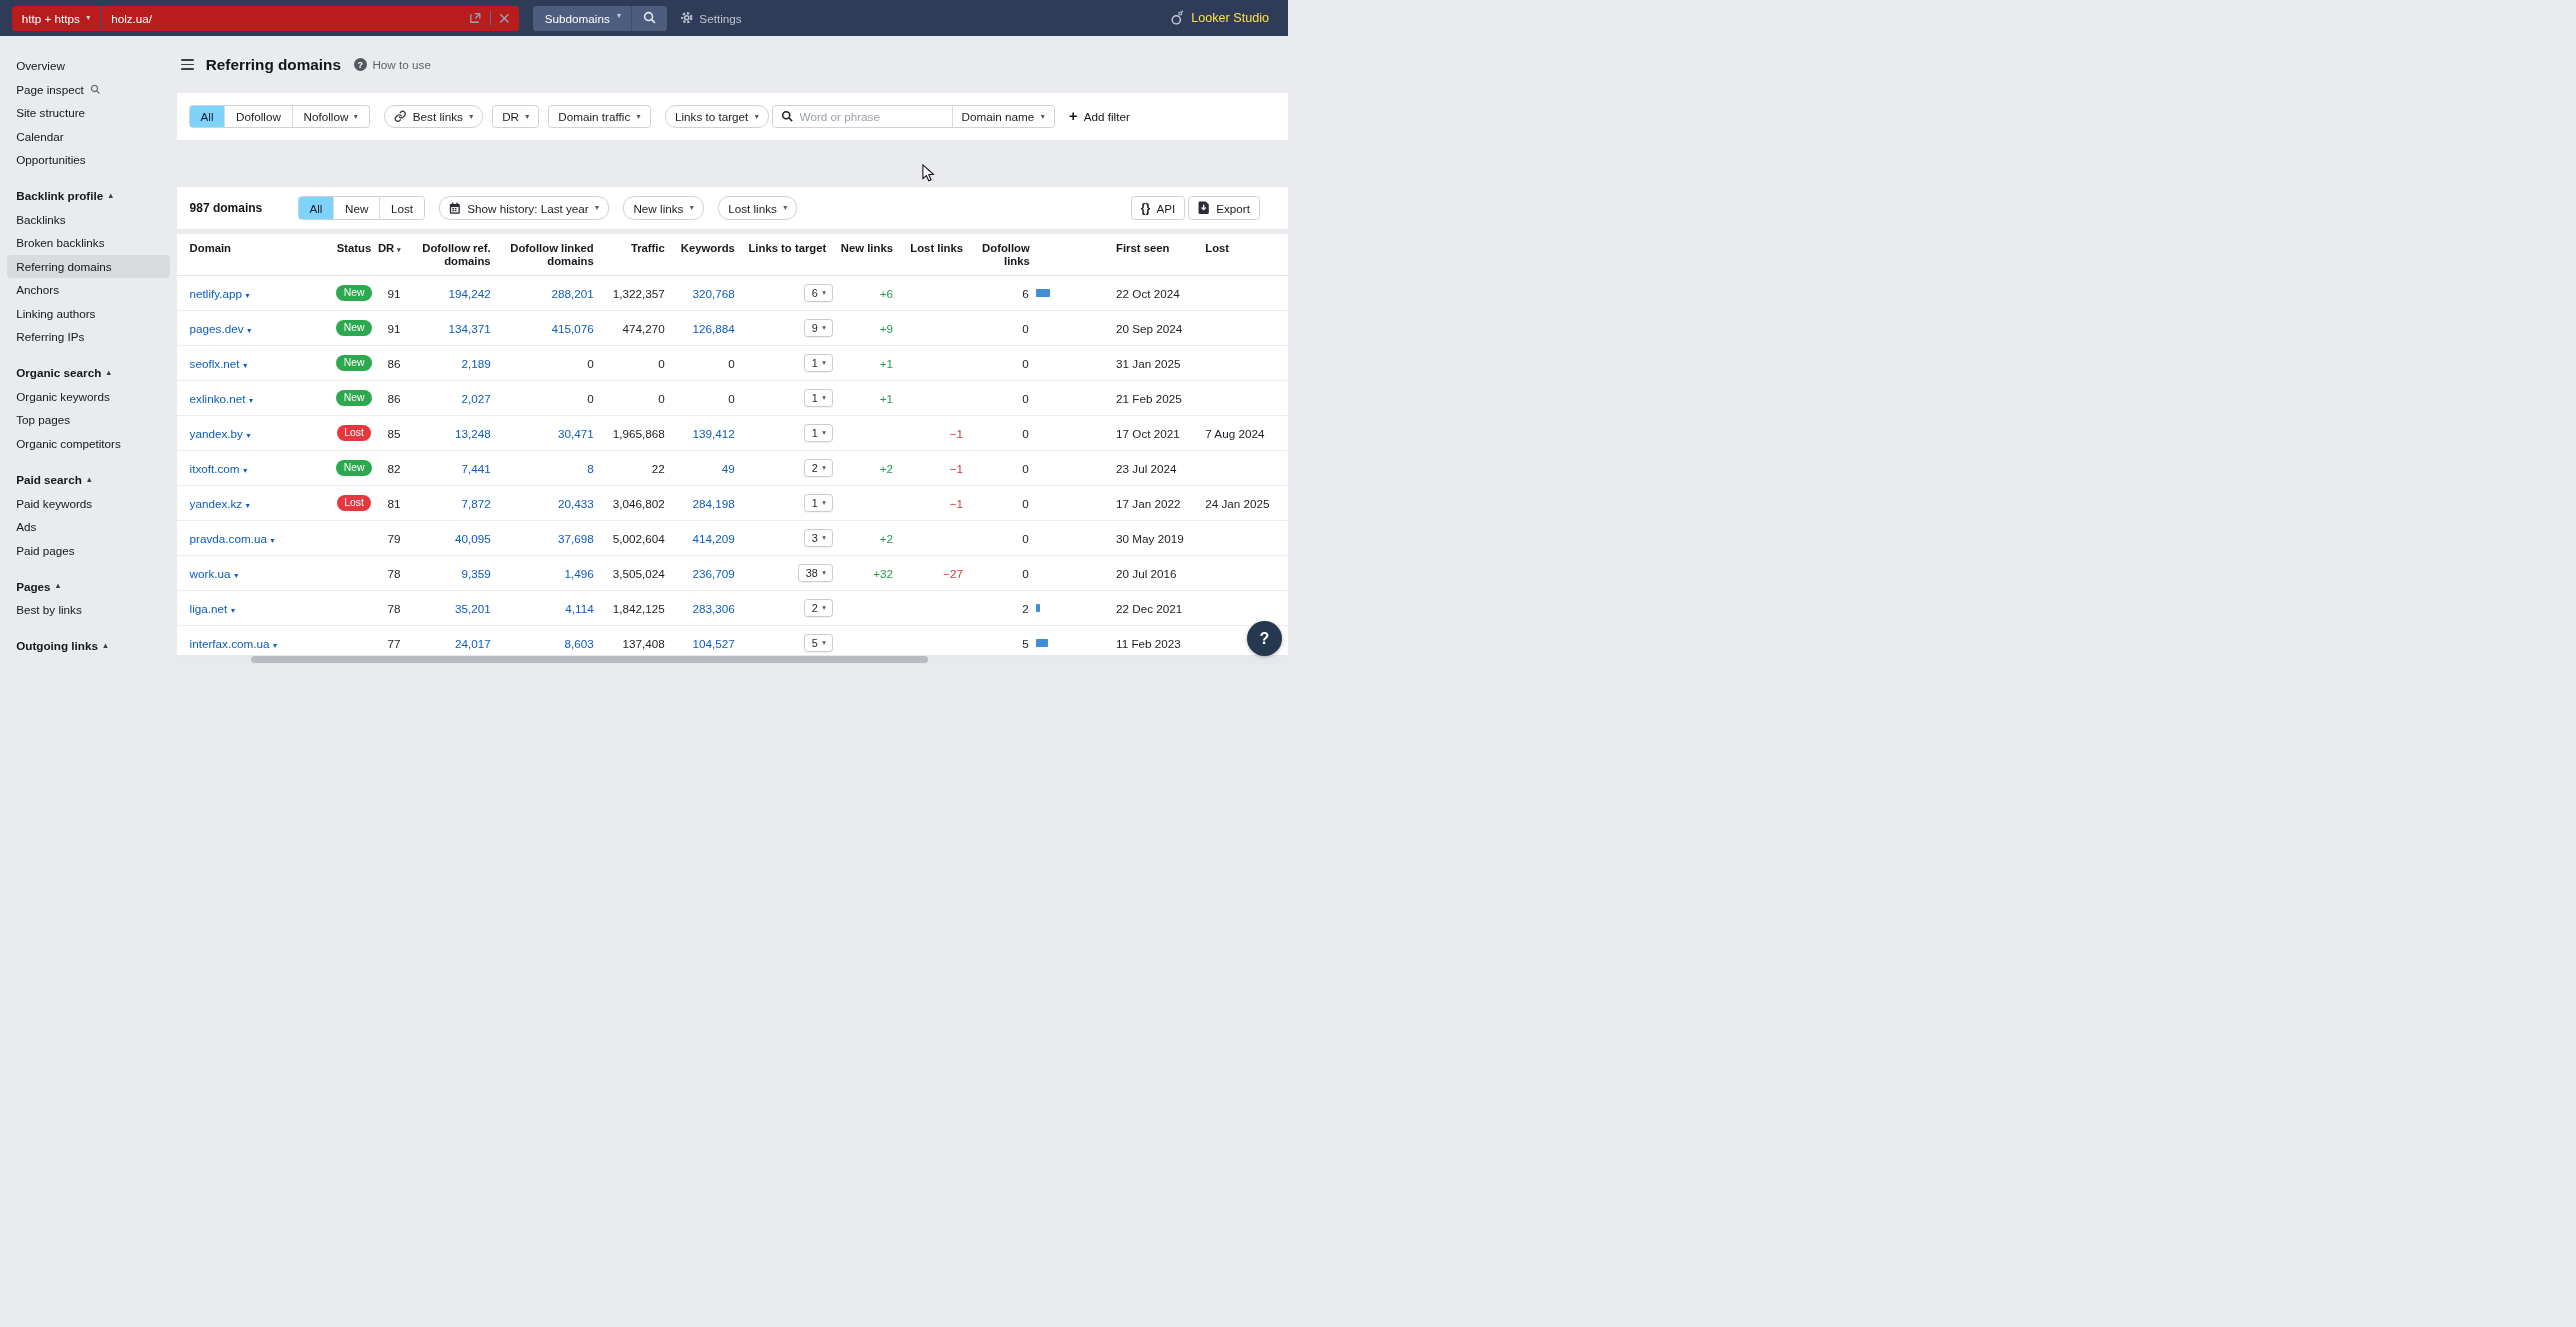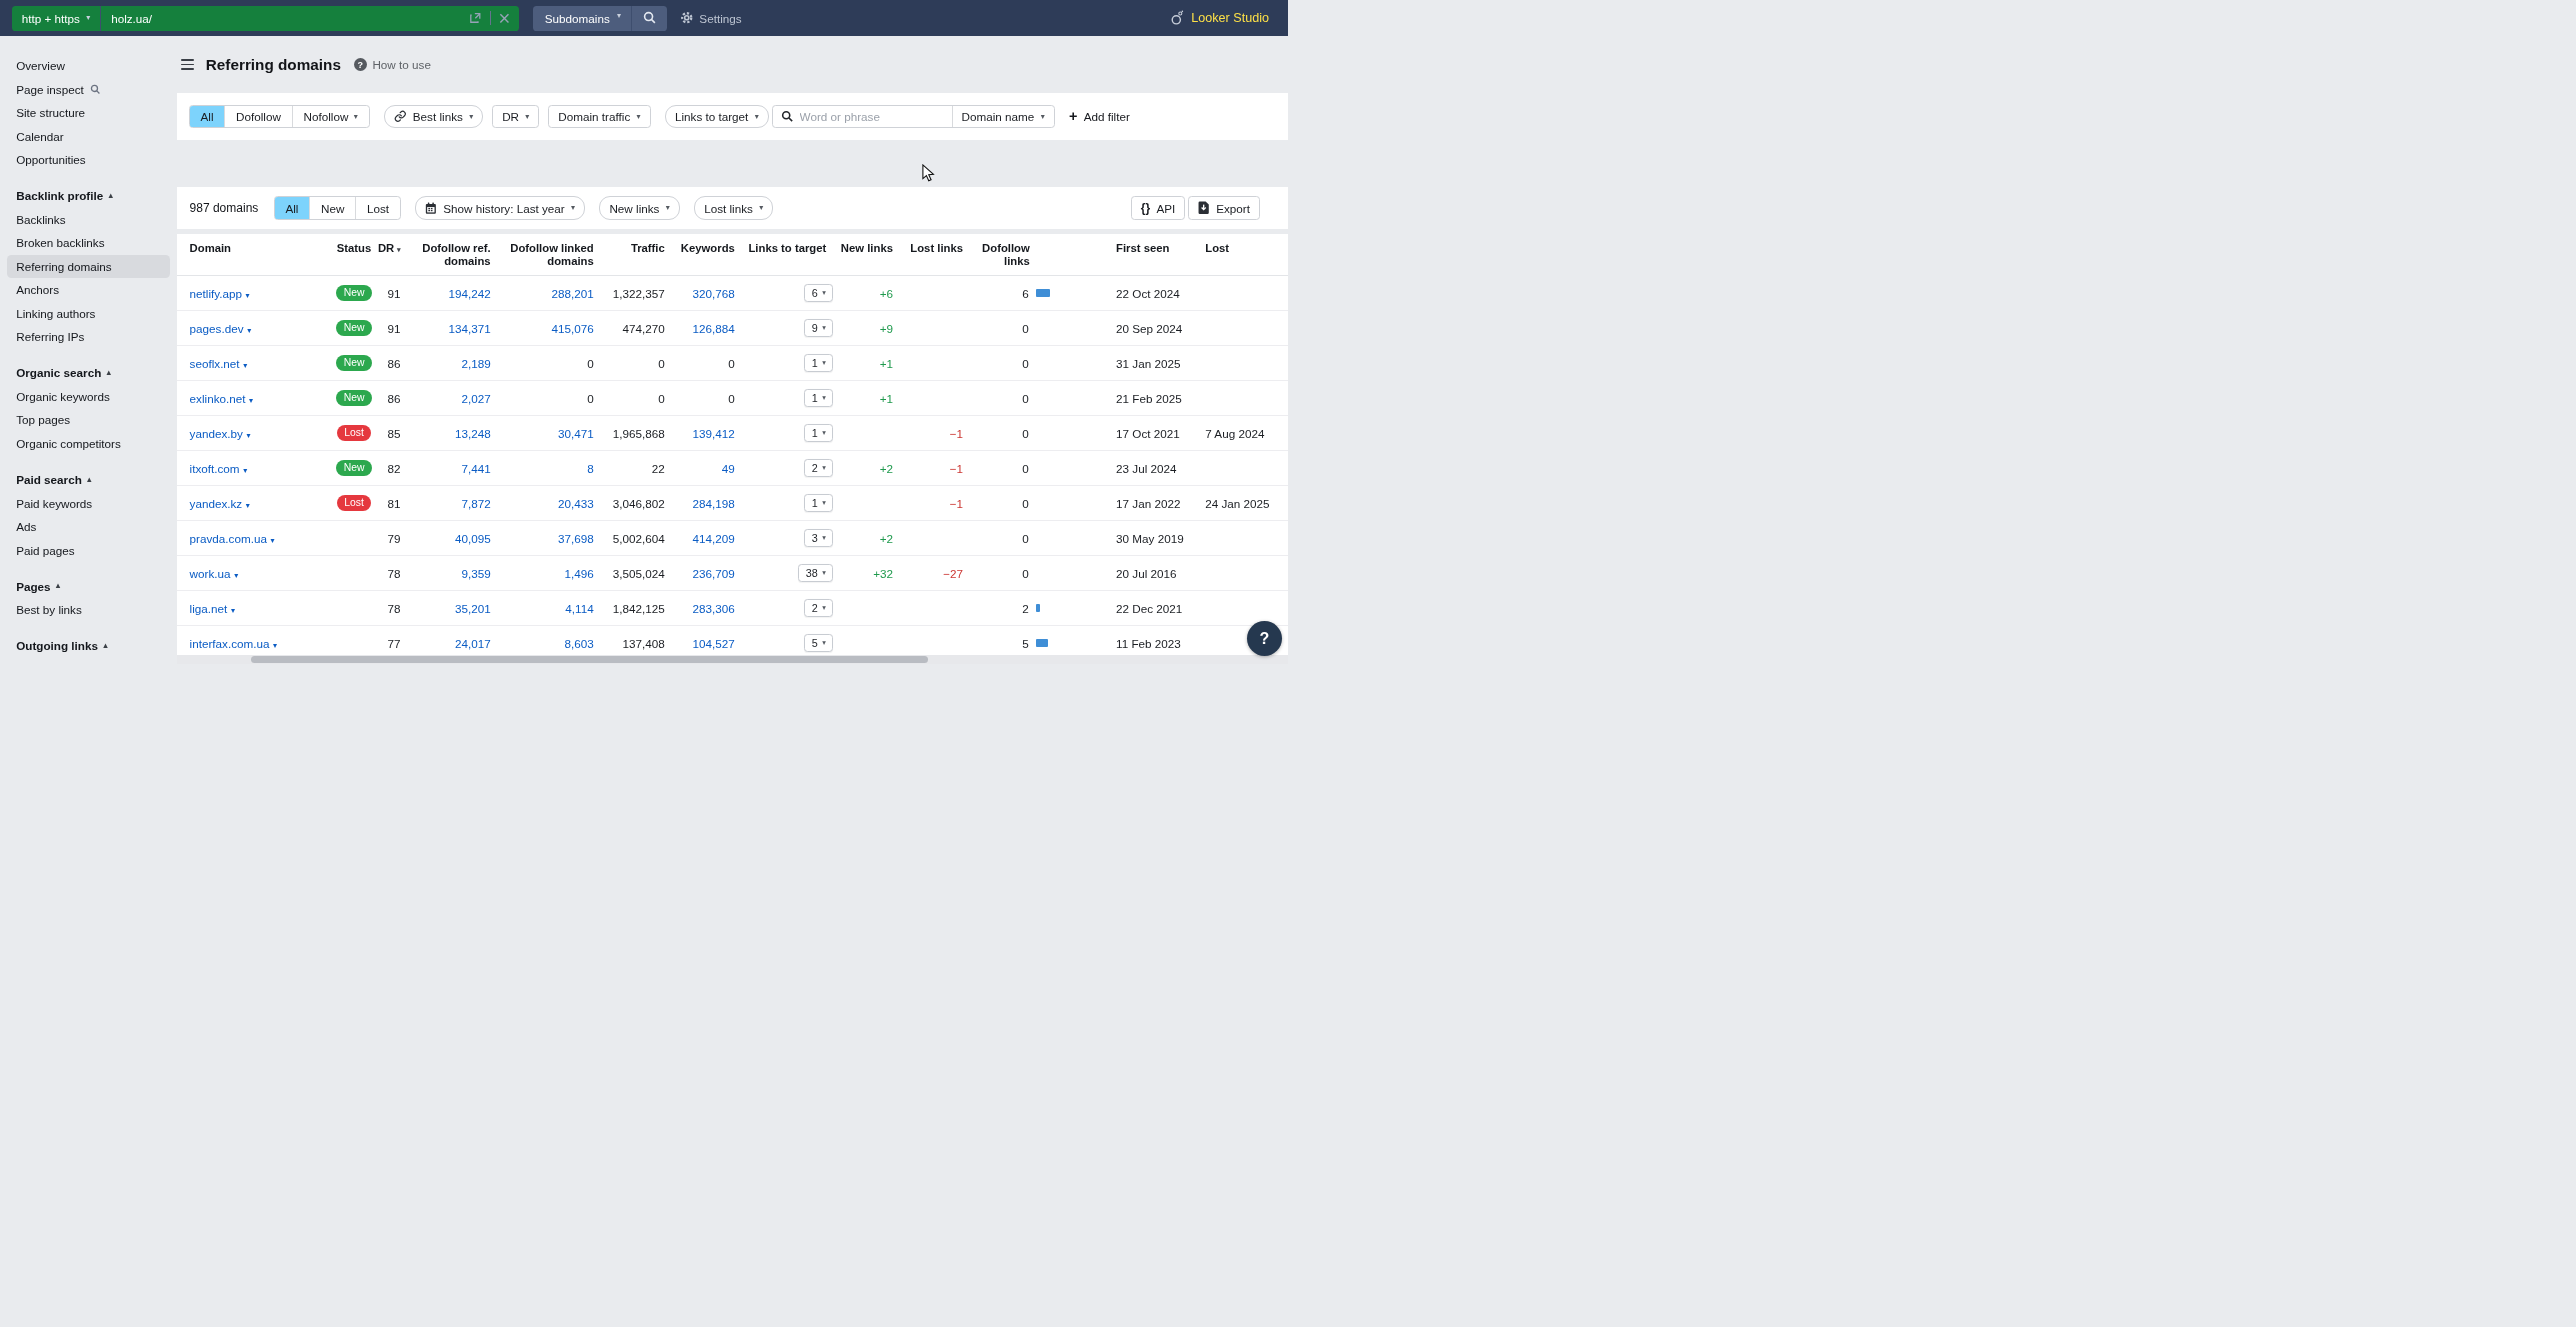--- a/index.html
+++ b/index.html
@@ -5,21 +5,21 @@
   * { box-sizing: border-box; margin: 0; padding: 0; }
   html,body { width:1288px; height:664px; }
   body {
     font-family: "Liberation Sans", sans-serif;
     background:#e9ebee; color:#1a1d22; overflow:hidden; position:relative;
     -webkit-font-smoothing:antialiased;
   }
   
   .topbar { position:absolute; top:0; left:0; right:0; height:36px; background:#2e3c58;
             display:flex; align-items:center; z-index:30; }
-  .url-group { margin-left:11.7px; height:25px; width:507px; background:#15803d; border-radius:3.6px;
+  .url-group { margin-left:11.7px; height:25px; width:507px; background:#b91c1c; border-radius:3.6px;
                display:flex; align-items:center; color:#fff; font-size:11.7px; }
   .proto-seg { height:100%; padding:0 10px; display:flex; align-items:center; gap:6.3px;
                border-right:0.9px solid #3e4e6e; cursor:pointer; }
   .url-text { flex:1; padding:0 10px; white-space:nowrap; }
   .url-icons { display:flex; align-items:center; gap:8px; padding-right:9px; }
   .vdiv { width:0.9px; height:13.5px; background:#65738f; }
   .caret { font-size:8px; color:#c8d0dd; line-height:1; }
   .caret-dark { font-size:8px; color:#555a61; line-height:1; }
   .caret-up { font-size:8px; color:#3c4147; line-height:1; }
   .mode-group { margin-left:14.4px; height:25px; background:#4d5d7d; border-radius:3.6px;
@@ -67,21 +67,21 @@
                   display:inline-flex; align-items:center; overflow:hidden; }
   .search-combo input { border:none; outline:none; font-size:11.7px; width:152px; color:#1a1d22;
                         font-family:"Liberation Sans",sans-serif; }
   .search-combo input::placeholder { color:#9ba1aa; }
   .sc-icon { padding:0 6.3px 0 8px; display:flex; align-items:center; }
   .sc-scope { height:100%; border-left:0.9px solid #d8dadd; padding:0 9px; display:flex;
               align-items:center; gap:6.3px; font-size:11.7px; cursor:pointer; } .ml10{margin-left:9px;} .ml16{margin-left:14.4px;border-radius:11px;} .ml14{margin-left:3px;}
   
   .panel { position:absolute; top:151px; left:0; right:0; bottom:0; background:#fff; }
   .controls { height:42px; display:flex; align-items:center; padding:0 28px 0 12.6px; }
-  .count { font-size:12px; font-weight:normal; color:#131519; width:84px; }
+  .count { font-size:12px; font-weight:bold; color:#131519; width:108px; }
   .divider-band { height:4.5px; background:#e9ebee; }
   
   table { width:100%; border-collapse:collapse; table-layout:fixed; }
   th { height:42px; vertical-align:top; padding-top:8px; font-size:11.3px; font-weight:bold;
        color:#15181d; white-space:pre-line; line-height:13.5px; border-bottom:0.9px solid #e3e5e8;
        cursor:pointer; }
   td { height:35px; border-bottom:0.9px solid #ededf0; font-size:11.7px; color:#1b1e23; white-space:nowrap; }
   .c-domain { text-align:left; padding-left:12.6px; }
   .c-status { text-align:center; padding-left:10.8px;margin-top:36px; }
   .c-dr,.c-dofollow_ref,.c-dofollow_linked,.c-traffic,.c-keywords { text-align:right; padding-right:3.6px; }

